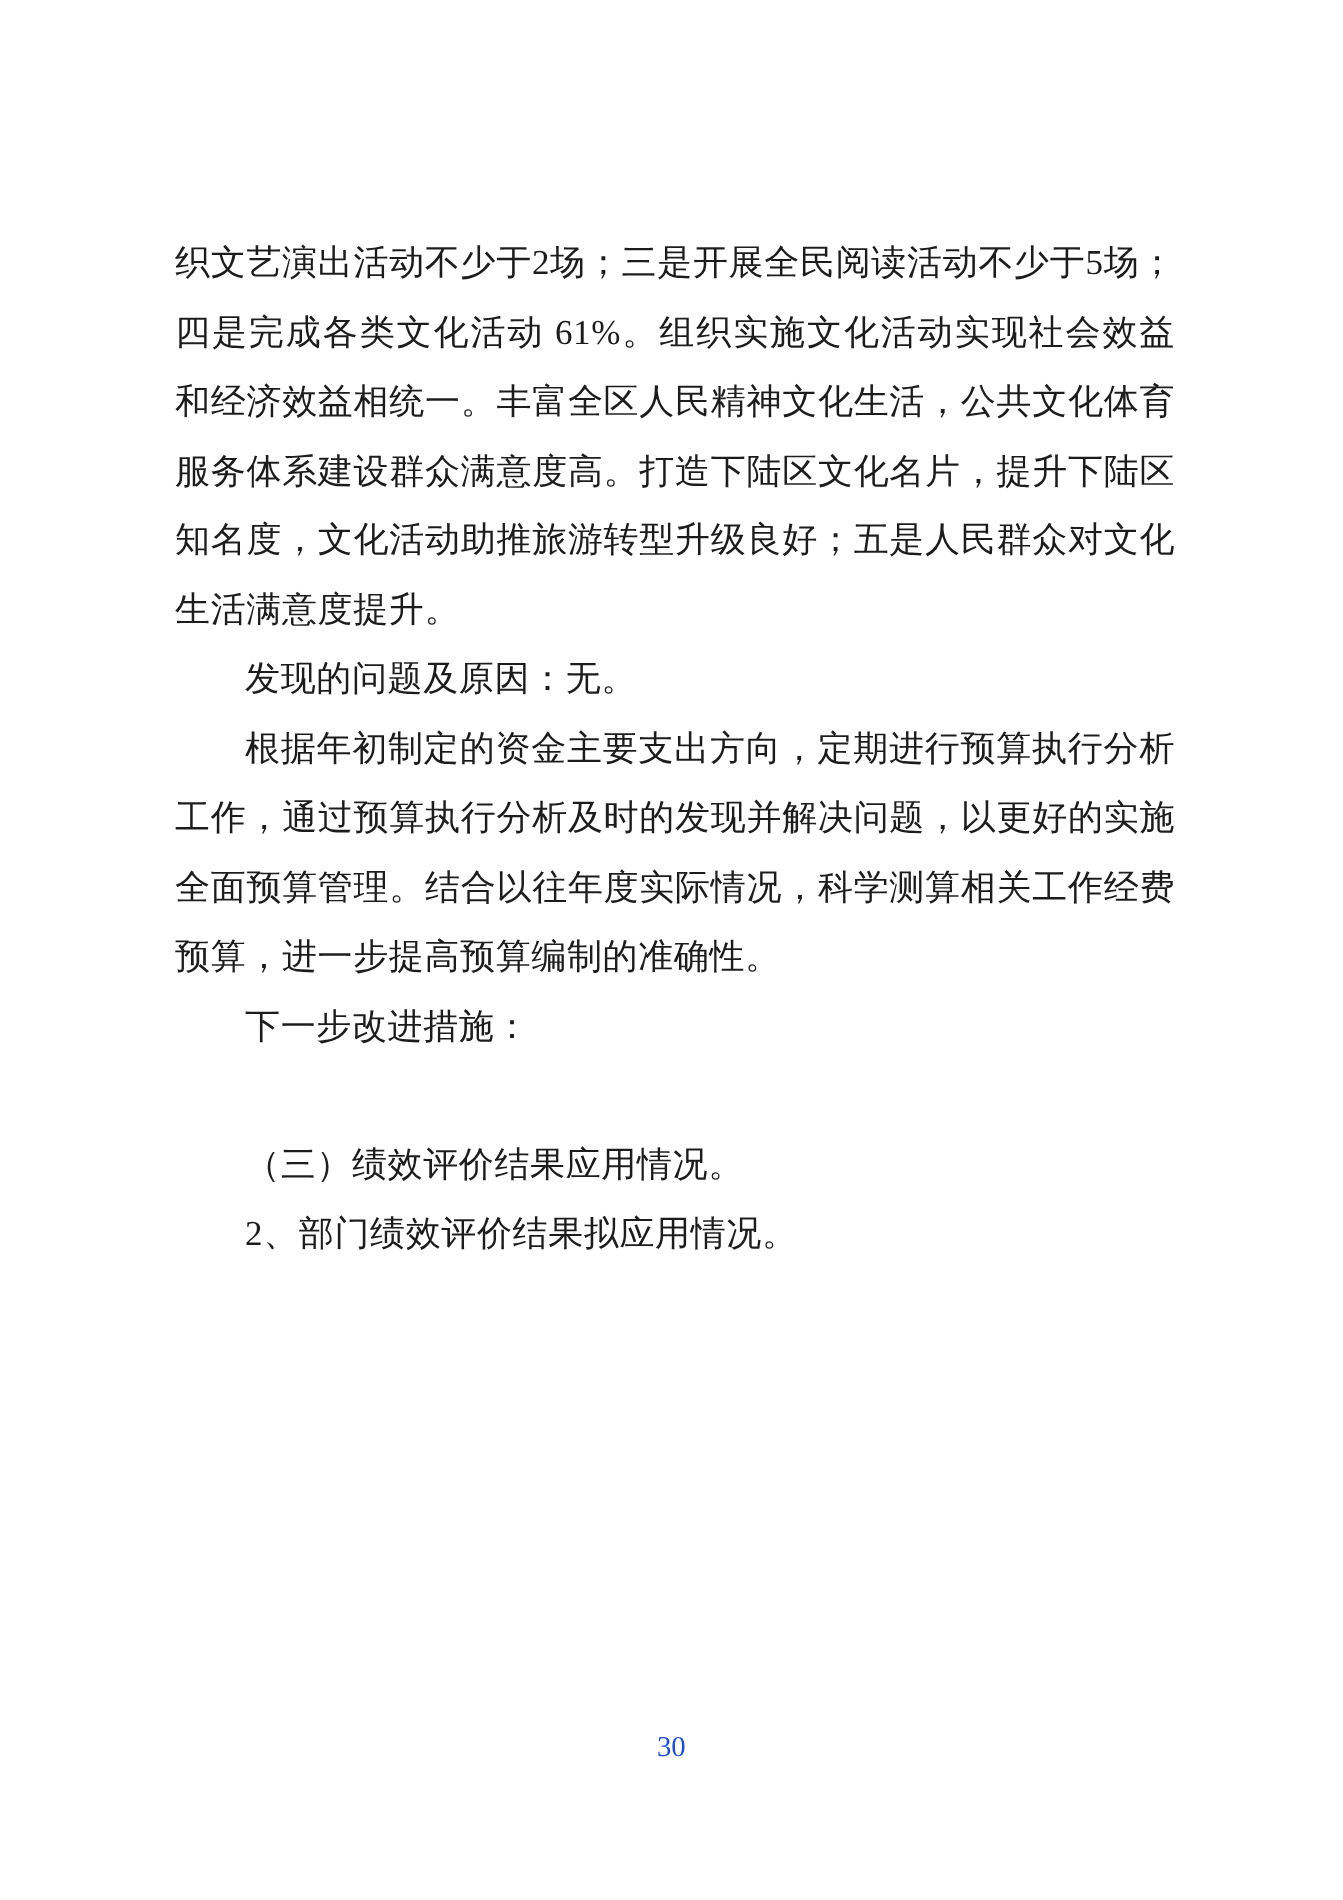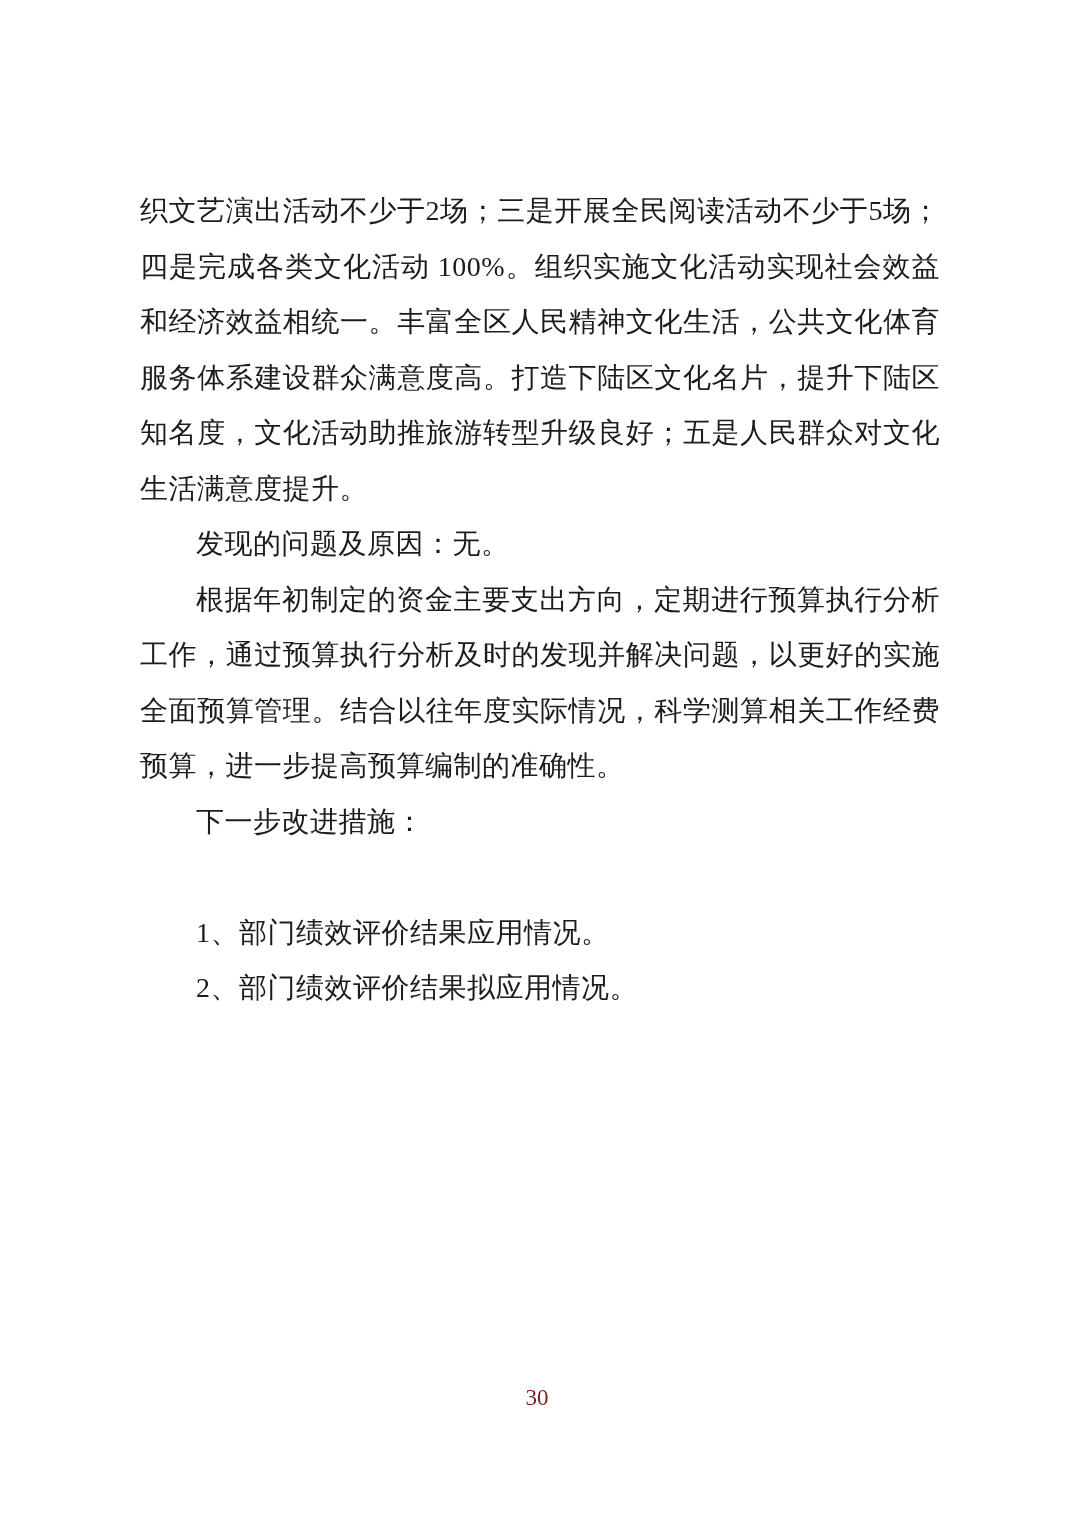--- a/index.html
+++ b/index.html
@@ -42,33 +42,33 @@
   }
   
   .footer {
     position: absolute;
     top: 1384px;
     left: 0;
     width: 100%;
     text-align: center;
     font-size: 23px;
     line-height: 28px;
-    color: #7f1d1d;
+    color: #1d4ed8;
   }
 </style>
 </head>
 <body>
 
 <div class="page">
   <div class="content">
-    <p class="para">织文艺演出活动不少于2场；三是开展全民阅读活动不少于5场；四是完成各类文化活动 100%。组织实施文化活动实现社会效益和经济效益相统一。丰富全区人民精神文化生活，公共文化体育服务体系建设群众满意度高。打造下陆区文化名片，提升下陆区知名度，文化活动助推旅游转型升级良好；五是人民群众对文化生活满意度提升。</p>
+    <p class="para">织文艺演出活动不少于2场；三是开展全民阅读活动不少于5场；四是完成各类文化活动 61%。组织实施文化活动实现社会效益和经济效益相统一。丰富全区人民精神文化生活，公共文化体育服务体系建设群众满意度高。打造下陆区文化名片，提升下陆区知名度，文化活动助推旅游转型升级良好；五是人民群众对文化生活满意度提升。</p>
     <p class="para indent">发现的问题及原因：无。</p>
     <p class="para indent">根据年初制定的资金主要支出方向，定期进行预算执行分析工作，通过预算执行分析及时的发现并解决问题，以更好的实施全面预算管理。结合以往年度实际情况，科学测算相关工作经费预算，进一步提高预算编制的准确性。</p>
     <p class="para indent">下一步改进措施：</p>
     <p class="para blank"></p>
-    <p class="para indent">1、部门绩效评价结果应用情况。</p>
+    <p class="para indent">（三）绩效评价结果应用情况。</p>
     <p class="para indent">2、部门绩效评价结果拟应用情况。</p>
   </div>
 
   <div class="footer">
     <span>30</span>
   </div>
 </div>
 
 </body></html>

